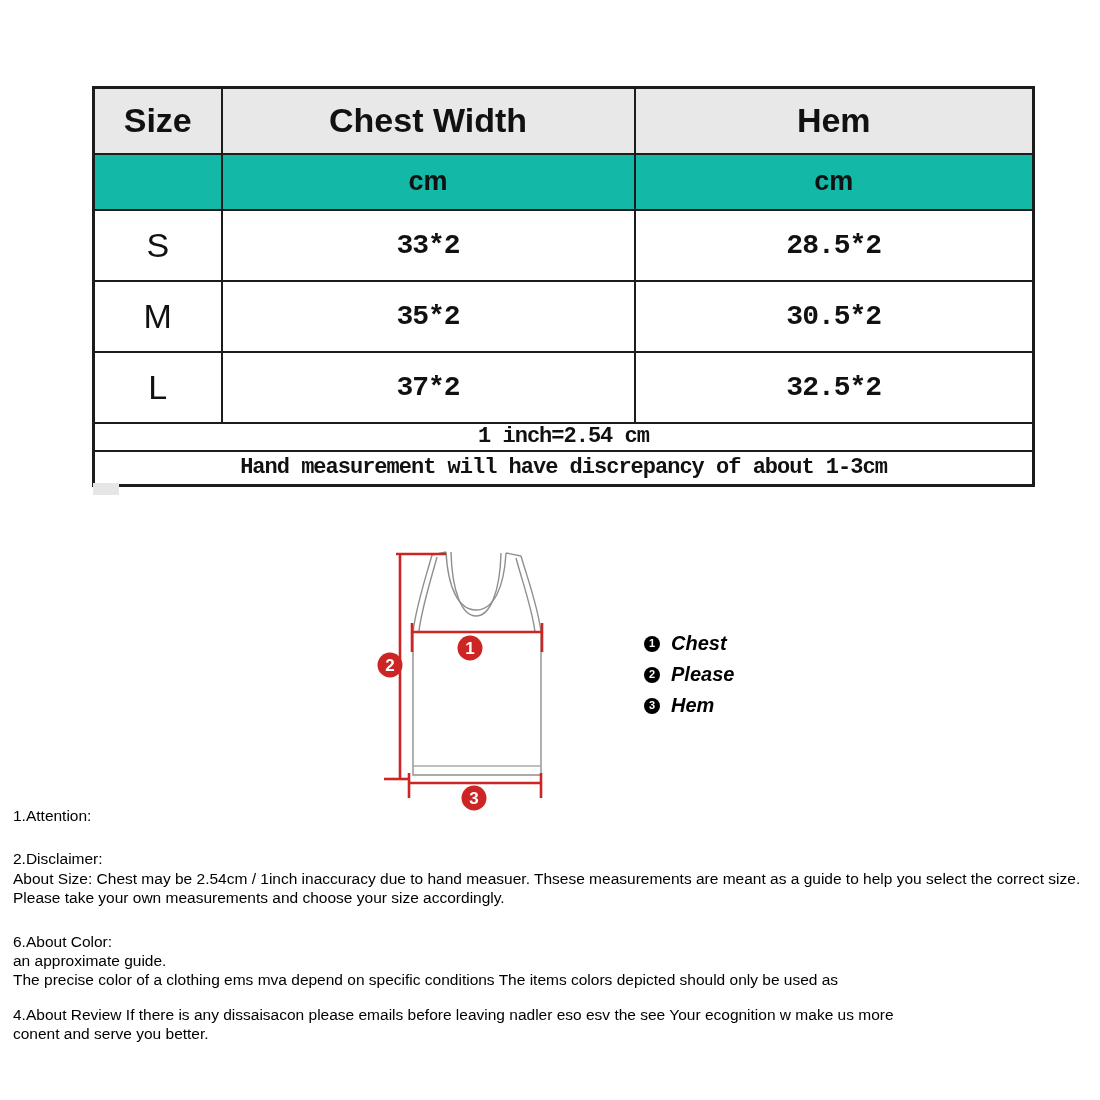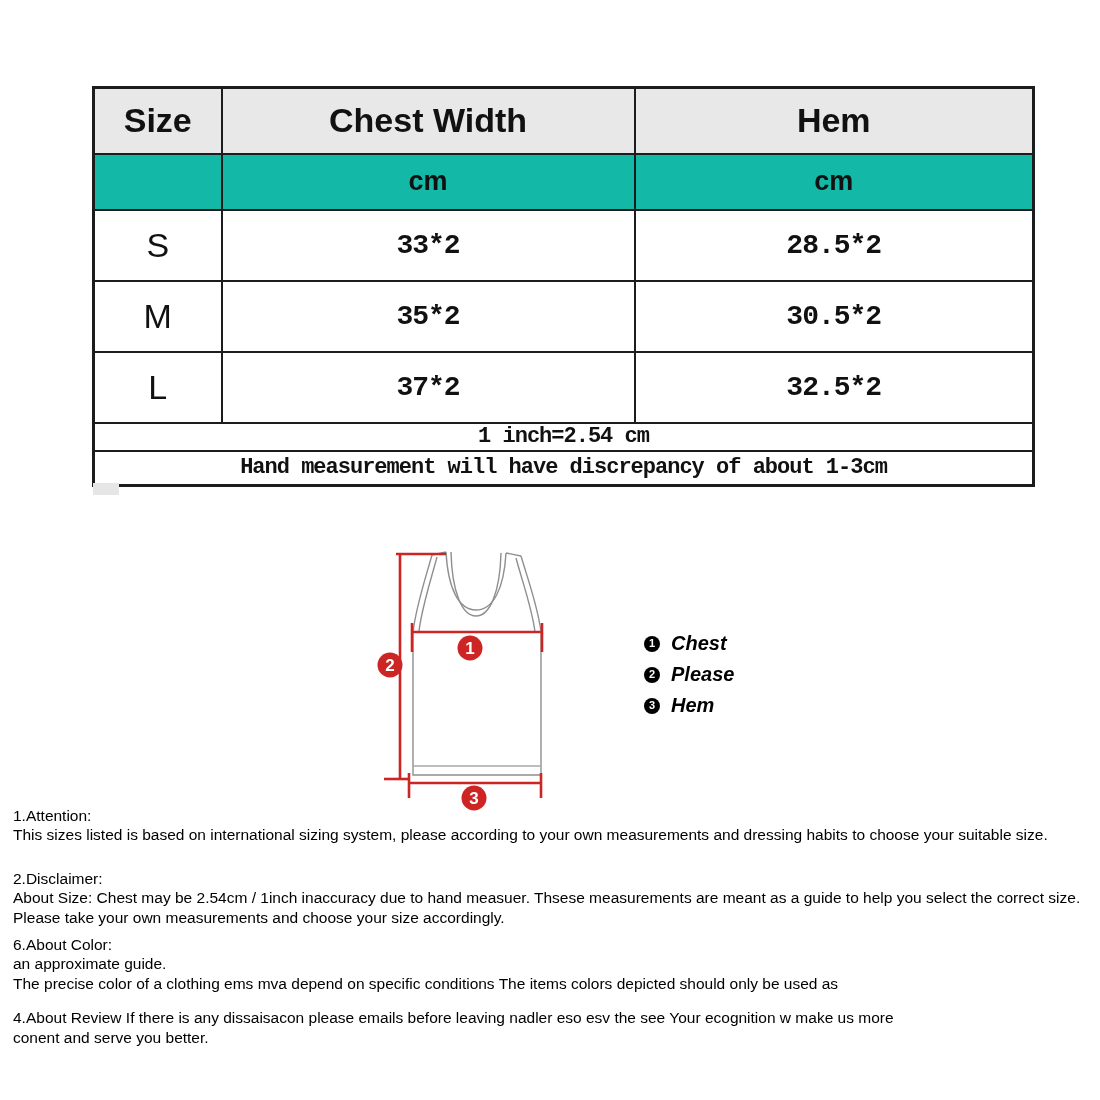--- a/index.html
+++ b/index.html
@@ -57,21 +57,21 @@
     justify-content:center;flex:0 0 16px;line-height:1;
   }
   .legend-label{font-size:20px;font-weight:bold;color:#000;font-style:italic;}
 
   
   .notes{
     position:absolute;left:13px;top:806px;width:1082px;
     font-size:15.5px;line-height:19.4px;color:#000;white-space:nowrap;
   }
   .note-section-1{margin-bottom:24px;}
-  .note-section-2{margin-bottom:8px;}
+  .note-section-2{margin-bottom:24px;}
   .note-section-3{margin-bottom:15px;}
 </style>
 </head>
 <body>
 
 <table class="size-table">
   <colgroup>
     <col style="width:128px">
       <col style="width:413px">
       <col style="width:399px">
@@ -159,21 +159,20 @@
   </div>
   <div class="legend-row">
     <span class="legend-dot">3</span>
     <span class="legend-label">Hem</span>
   </div>
 </div>
 
 <div class="notes">
   <div class="note-section-1">
     <div>1.Attention:</div>
-    <div>This sizes listed is based on international sizing system, please according to your own measurements and dressing habits to choose your suitable size.</div>
   </div>
   <div class="note-section-2">
     <div>2.Disclaimer:</div>
     <div>About Size: Chest may be 2.54cm / 1inch inaccuracy due to hand measuer. Thsese measurements are meant as a guide to help you select the correct size.</div>
     <div>Please take your own measurements and choose your size accordingly.</div>
   </div>
   <div class="note-section-3">
     <div>6.About Color:</div>
     <div>an approximate guide.</div>
     <div>The precise color of a clothing ems mva depend on specific conditions The items colors depicted should only be used as</div>

